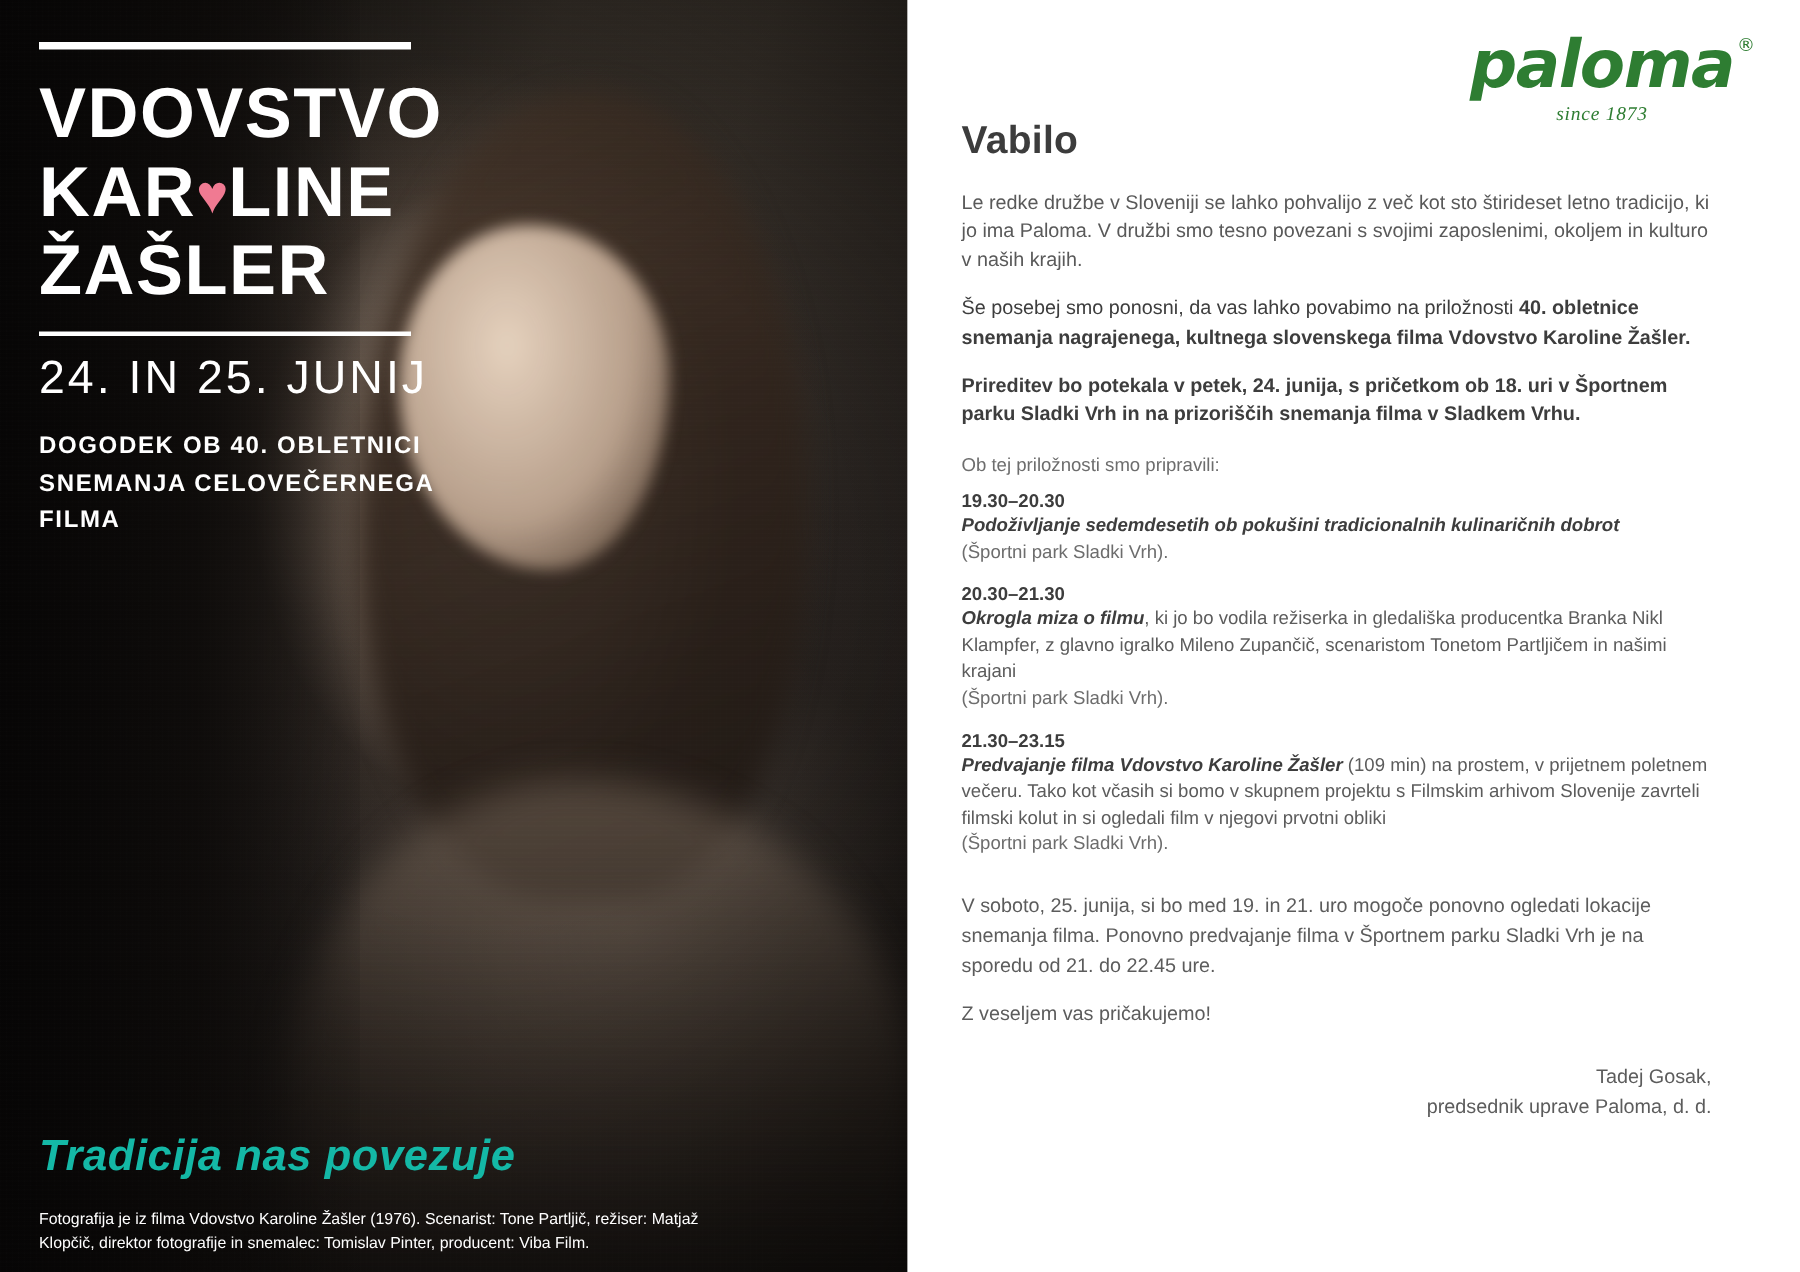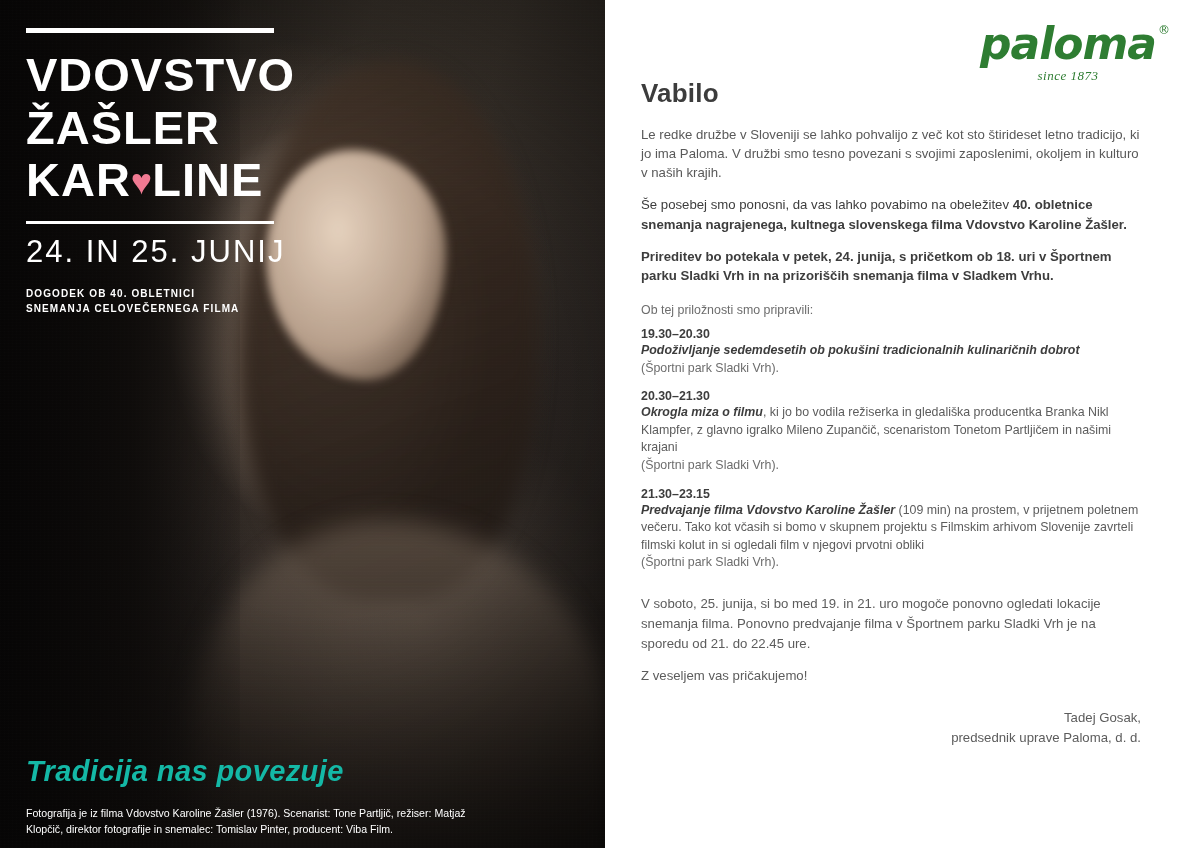--- a/index.html
+++ b/index.html
@@ -133,21 +133,21 @@
     margin: 14px 0 10px;
   }
   .dates {
     font-size: 31px;
     letter-spacing: 2px;
     font-weight: 400;
     color: #ffffff;
   }
   .sub-lines {
     margin-top: 16px;
-    font-size: 10px;
+    font-size: 16px;
     font-weight: bold;
     letter-spacing: 1.1px;
     line-height: 1.55;
     color: #ffffff;
   }
 
   .tagline {
     position: absolute;
     left: 26px;
     bottom: 60px;
@@ -287,22 +287,22 @@
     <div class="hair-shape"></div>
     <div class="face-shape"></div>
     <div class="shoulder-shape"></div>
     <div class="photo-vign"></div>
     <div class="left-dark"></div>
     <div class="photo-grain"></div>
 
     <div class="poster-text">
       <div class="rule-top"></div>
       <div class="title-line">VDOVSTVO</div>
+      <div class="title-line"><span>KAR</span><span class="heart">♥</span><span>LINE</span></div>
       <div class="title-line">ŽAŠLER</div>
-      <div class="title-line"><span>KAR</span><span class="heart">♥</span><span>LINE</span></div>
       <div class="rule-mid"></div>
       <div class="dates">24. IN 25. JUNIJ</div>
       <div class="sub-lines">
         <div>DOGODEK OB 40. OBLETNICI</div>
         <div>SNEMANJA CELOVEČERNEGA FILMA</div>
       </div>
     </div>
 
     <div class="tagline">Tradicija nas povezuje</div>
     <div class="credits">Fotografija je iz filma Vdovstvo Karoline Žašler (1976). Scenarist: Tone Partljič, režiser: Matjaž Klopčič, direktor fotografije in snemalec: Tomislav Pinter, producent: Viba Film.</div>
@@ -313,21 +313,21 @@
     <div class="logo">
       <div class="logo-word"><span>paloma</span><span class="logo-reg">®</span></div>
       <div class="logo-sub">since 1873</div>
     </div>
 
     <div class="body-wrap">
       <h1 class="vabilo">Vabilo</h1>
 
       <p>Le redke družbe v Sloveniji se lahko pohvalijo z več kot sto štirideset letno tradicijo, ki jo ima Paloma. V družbi smo tesno povezani s svojimi zaposlenimi, okoljem in kulturo v naših krajih.</p>
 
-      <p class="strongblock"><span>Še posebej smo ponosni, da vas lahko povabimo na obeležitev </span><b>40. obletnice snemanja nagrajenega, kultnega slovenskega filma Vdovstvo Karoline Žašler.</b></p>
+      <p class="strongblock"><span>Še posebej smo ponosni, da vas lahko povabimo na priložnosti </span><b>40. obletnice snemanja nagrajenega, kultnega slovenskega filma Vdovstvo Karoline Žašler.</b></p>
 
       <p class="strongblock"><b>Prireditev bo potekala v petek, 24. junija, s pričetkom ob 18. uri v Športnem parku Sladki Vrh in na prizoriščih snemanja filma v Sladkem Vrhu.</b></p>
 
       <div class="prog-intro">Ob tej priložnosti smo pripravili:</div>
 
 
       <div class="slot">
         <div class="time">19.30–20.30</div>
         <div class="desc"><i>Podoživljanje sedemdesetih ob pokušini tradicionalnih kulinaričnih dobrot</i><span></span></div>
         <div class="venue">(Športni park Sladki Vrh).</div>

